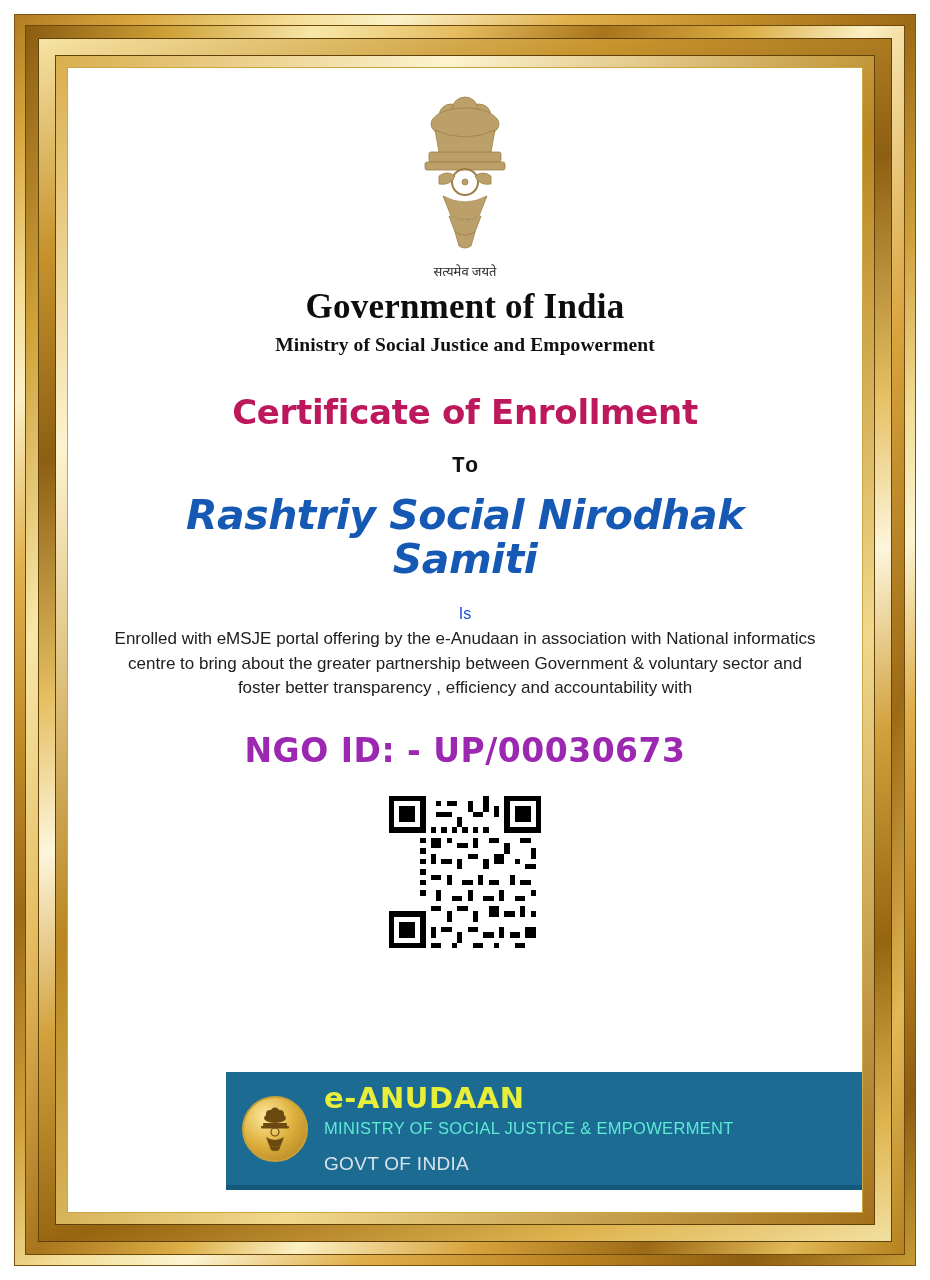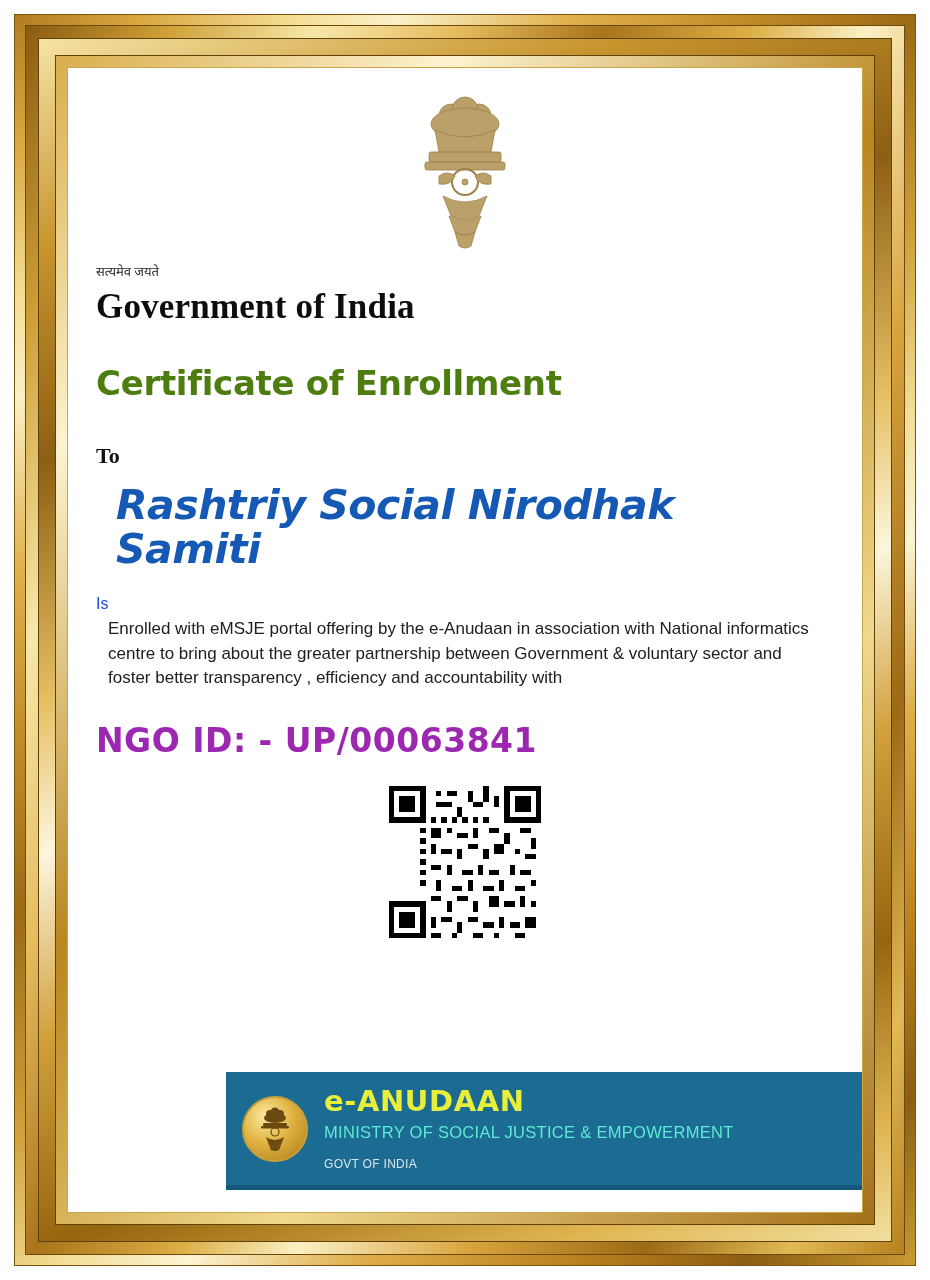--- a/index.html
+++ b/index.html
@@ -74,20 +74,21 @@
 
   
   .content {
     position: absolute;
     left: 0;
     top: 0;
     width: 100%;
     height: 100%;
     box-sizing: border-box;
     padding: 26px 28px 0 28px;
+    text-align: center;
   }
 
   .emblem {
     width: 132px;
     height: 170px;
     margin: 0 auto 2px auto;
     display: block;
   }
 
   .gov-title {
@@ -105,30 +106,30 @@
     font-size: 19.5px;
     color: #111111;
     margin-top: 7px;
     letter-spacing: 0.1px;
   }
 
   .cert-title {
     font-family: "DejaVu Sans", sans-serif;
     font-weight: bold;
     font-size: 34px;
-    color: #4d7c0f;
+    color: #be185d;
     margin-top: 36px;
     letter-spacing: -0.3px;
   }
   .to-word {
-    font-family: Liberation Serif, serif;
+    font-family: Liberation Mono, monospace;
     font-weight: bold;
     font-size: 22px;
     color: #121212;
-    margin-top: 40px;
+    margin-top: 22px;
   }
   .ngo-name {
     font-family: "DejaVu Sans", sans-serif;
     font-weight: bold;
     font-style: italic;
     font-size: 41px;
     line-height: 1.08;
     color: #1559b5;
     margin-top: 14px;
     padding: 0 20px;
@@ -202,21 +203,21 @@
   }
   .banner-sub1 {
     font-family: "Liberation Sans", sans-serif;
     font-size: 16.5px;
     color: #5eead4;
     margin-top: 7px;
     letter-spacing: 0.3px;
   }
   .banner-sub2 {
     font-family: "Liberation Sans", sans-serif;
-    font-size: 12px;
+    font-size: 19px;
     color: #d8e4ea;
     margin-top: 17px;
     letter-spacing: 0.3px;
   }
   .satyamev {
     font-family: "Liberation Serif", serif;
     font-size: 13px;
     color: #2b2b2b;
     margin-top: -4px;
   }
@@ -253,29 +254,30 @@
             <path d="M92 82 q-8 -6 -16 0 q4 10 16 8 z"></path>
 
             <path d="M44 102 q22 12 44 0 l-8 20 q-14 8 -28 0 z"></path>
             <path d="M50 122 q16 10 32 0 l-6 16 q-10 6 -20 0 z"></path>
             <path d="M56 138 q10 7 20 0 l-4 14 q-6 4 -12 0 z"></path>
           </g>
         </svg>
         <div class="satyamev">सत्यमेव जयते</div>
 
         <div class="gov-title">Government of India</div>
+        <div class="ministry">Ministry of Social Justice and Empowerment</div>
 
         <div class="cert-title">Certificate of Enrollment</div>
         <div class="to-word">To</div>
         <div class="ngo-name">Rashtriy Social Nirodhak Samiti</div>
 
         <div class="is-word">Is</div>
         <div class="body-text">Enrolled with eMSJE portal offering by the e-Anudaan in association with National informatics centre to bring about the greater partnership between Government &amp; voluntary sector and foster better transparency , efficiency and accountability with</div>
 
-        <div class="ngo-id">NGO ID: - UP/00063841</div>
+        <div class="ngo-id">NGO ID: - UP/00030673</div>
 
         <div class="qr-wrap">
           <svg width="152" height="152" viewBox="0 0 29 29" shape-rendering="crispEdges">
             <rect width="29" height="29" fill="#ffffff"></rect>
             <g fill="#000000">
 
               <rect x="0" y="0" width="7" height="1"></rect>
                     <rect x="0" y="6" width="7" height="1"></rect>
               <rect x="0" y="0" width="1" height="7"></rect>
                     <rect x="6" y="0" width="1" height="7"></rect>

